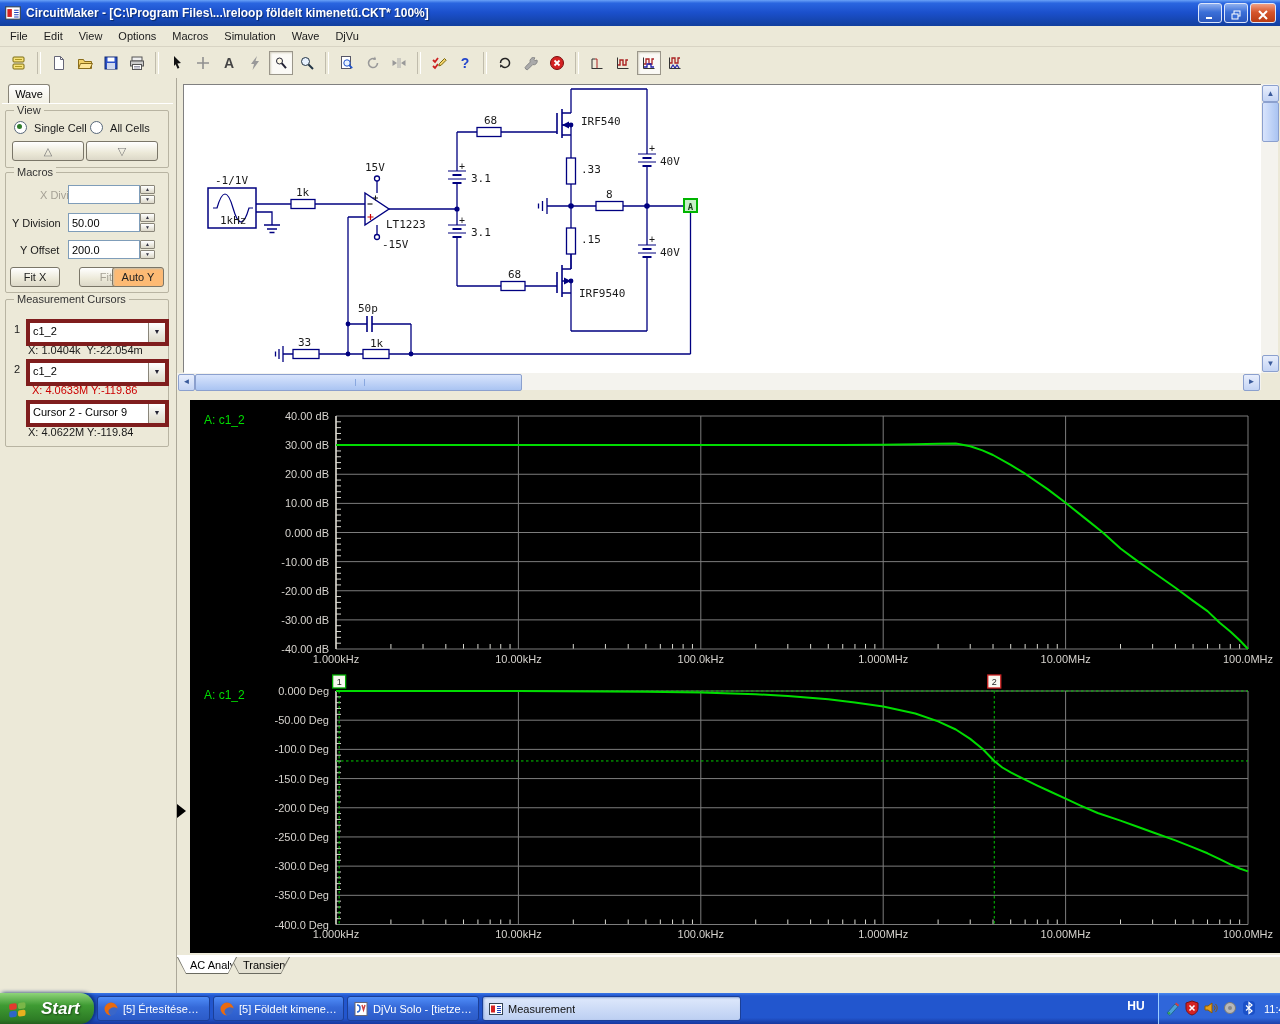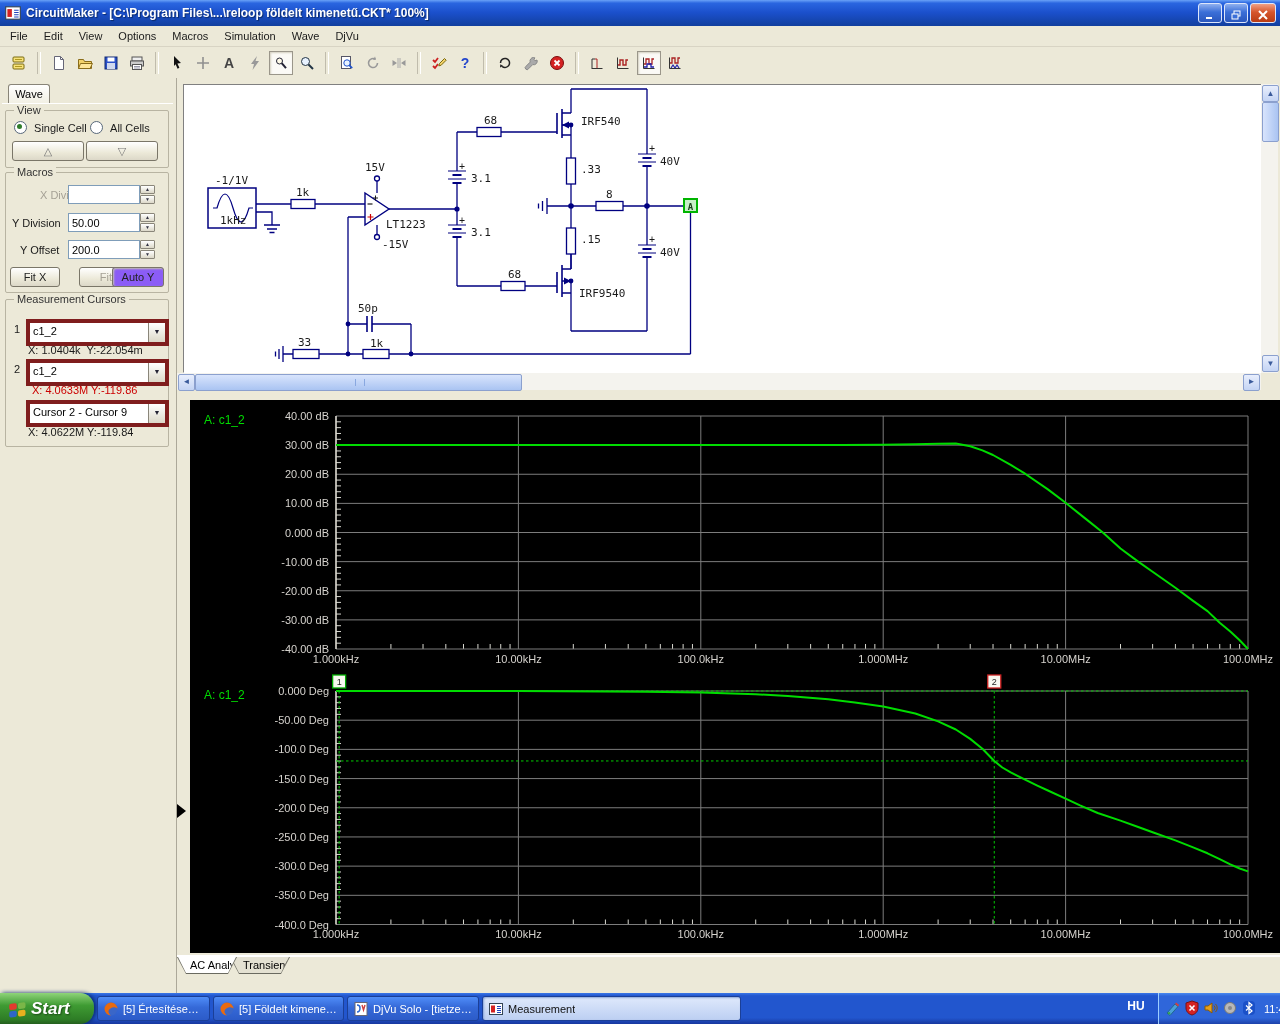--- a/index.html
+++ b/index.html
@@ -33,21 +33,21 @@
   .sidebar{position:absolute;left:0;top:0;width:176px;height:100%;border-right:1px solid #aca899;background:#ece9d8;}
   .wavetab{position:absolute;left:8px;top:6px;width:40px;height:19px;background:linear-gradient(#fff,#f1efe2);
     border:1px solid #888478;border-bottom:none;border-radius:3px 3px 0 0;text-align:center;line-height:18px;}
   .tabline{position:absolute;left:2px;top:25px;right:3px;border-top:1px solid #fff;}
   .group{position:absolute;border:1px solid #b8b4a2;border-radius:2px;}
   .gtitle{position:absolute;top:-7px;left:8px;background:#ece9d8;padding:0 3px;font-size:11px;color:#333;}
   .radio{width:11px;height:11px;border-radius:50%;border:1px solid #58687a;background:#fff;display:inline-block;vertical-align:-2px;}
   .radio.sel::after{content:"";display:block;width:5px;height:5px;border-radius:50%;background:#2f7d2b;margin:2px;}
   .xpbtn{background:linear-gradient(#ffffff,#ece9d8 60%,#dcd8c8);border:1px solid #7a7668;border-radius:3px;
     font-size:11px;font-family:"Liberation Sans",sans-serif;color:#222;position:absolute;}
-  .xpbtn.pressed{background:#8b5cf6;box-shadow:inset 1px 1px 2px #c4c0b0;}
+  .xpbtn.pressed{background:#fdba74;box-shadow:inset 1px 1px 2px #c4c0b0;}
   .xpbtn.off{color:#a5a195;}
   .field{position:absolute;border:1px solid #7f9db9;background:#fff;font-size:11px;
     font-family:"Liberation Sans",sans-serif;padding:1px 3px;}
   .spin{position:absolute;width:15px;display:flex;flex-direction:column;gap:1px;}
   .spin div{flex:1;background:linear-gradient(#fff,#dcd8c8);border:1px solid #8a867a;border-radius:1px;
     font-size:5px;line-height:7px;text-align:center;color:#334;}
   .combo{position:absolute;height:19px;border:4px solid #7f1d1d;background:#fff;}
   .combo .ctext{position:absolute;left:3px;top:2px;font-size:11px;}
   .combo .cbtn{position:absolute;right:0;top:0;bottom:0;width:16px;background:linear-gradient(#fff,#dcd8c8);
     border-left:1px solid #8a867a;font-size:7px;text-align:center;line-height:17px;color:#223;}
@@ -79,21 +79,21 @@
   .sheettab .inner{position:absolute;left:1px;right:1px;top:0px;bottom:1px;
     clip-path:polygon(0 0,100% 0,calc(100% - 8px) 100%,8px 100%);background:#e4e1d2;
     text-align:center;font-size:11px;line-height:16px;padding:0 12px;white-space:nowrap;}
   .sheettab.active{z-index:2;}
   .sheettab.active .inner{background:#fff;}
   
   .taskbar{position:absolute;left:0;top:993px;width:1280px;height:31px;
     background:linear-gradient(180deg,#3a77e8 0%,#2256ce 9%,#2256ce 80%,#17379e 100%);}
   .startbtn{position:absolute;left:0;top:0;height:31px;width:94px;border-radius:0 14px 14px 0;
     background:linear-gradient(180deg,#8fd479 0%,#3f9b33 40%,#2e7d26 85%,#245f1e 100%);
-    color:#fff;font-style:italic;font-weight:bold;font-size:17px;display:flex;align-items:center;gap:3px;
+    color:#fff;font-style:italic;font-weight:bold;font-size:17px;display:flex;align-items:center;gap:13px;
     padding-left:8px;box-sizing:border-box;text-shadow:1px 1px 2px #1a4a14;box-shadow:2px 0 4px #0a2a6a;}
   .taskitem{position:absolute;top:3px;height:25px;border-radius:3px;border:1px solid #1b3f97;
     background:linear-gradient(180deg,#4f8df8,#3569d8 45%,#2c5bc8);color:#fff;display:flex;align-items:center;
     gap:4px;padding:0 5px;box-sizing:border-box;font-size:11px;overflow:hidden;white-space:nowrap;}
   .taskitem.active{background:linear-gradient(180deg,#dfe9fc,#bccff2);color:#111;box-shadow:inset 1px 1px 2px #8aa4d8;}
   .taskitem svg{flex:0 0 16px;}
   .taskitem .tlabel{overflow:hidden;text-overflow:ellipsis;}
   .langind{position:absolute;left:1119px;top:0;width:34px;height:26px;color:#fff;font-weight:bold;
     font-size:12px;display:flex;align-items:center;justify-content:center;}
   .tray{position:absolute;left:1158px;top:0;right:0;height:31px;border-left:1px solid #9ccdff;

